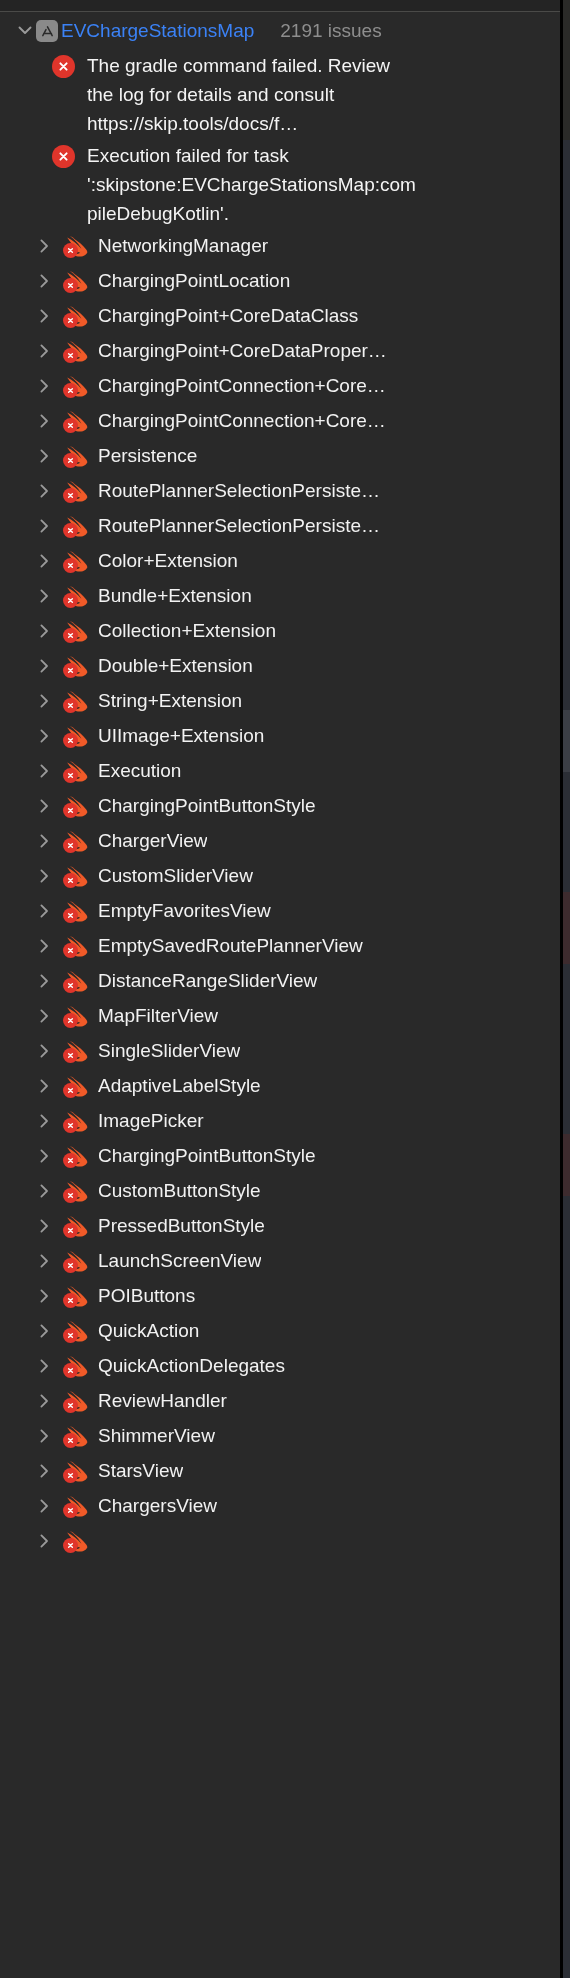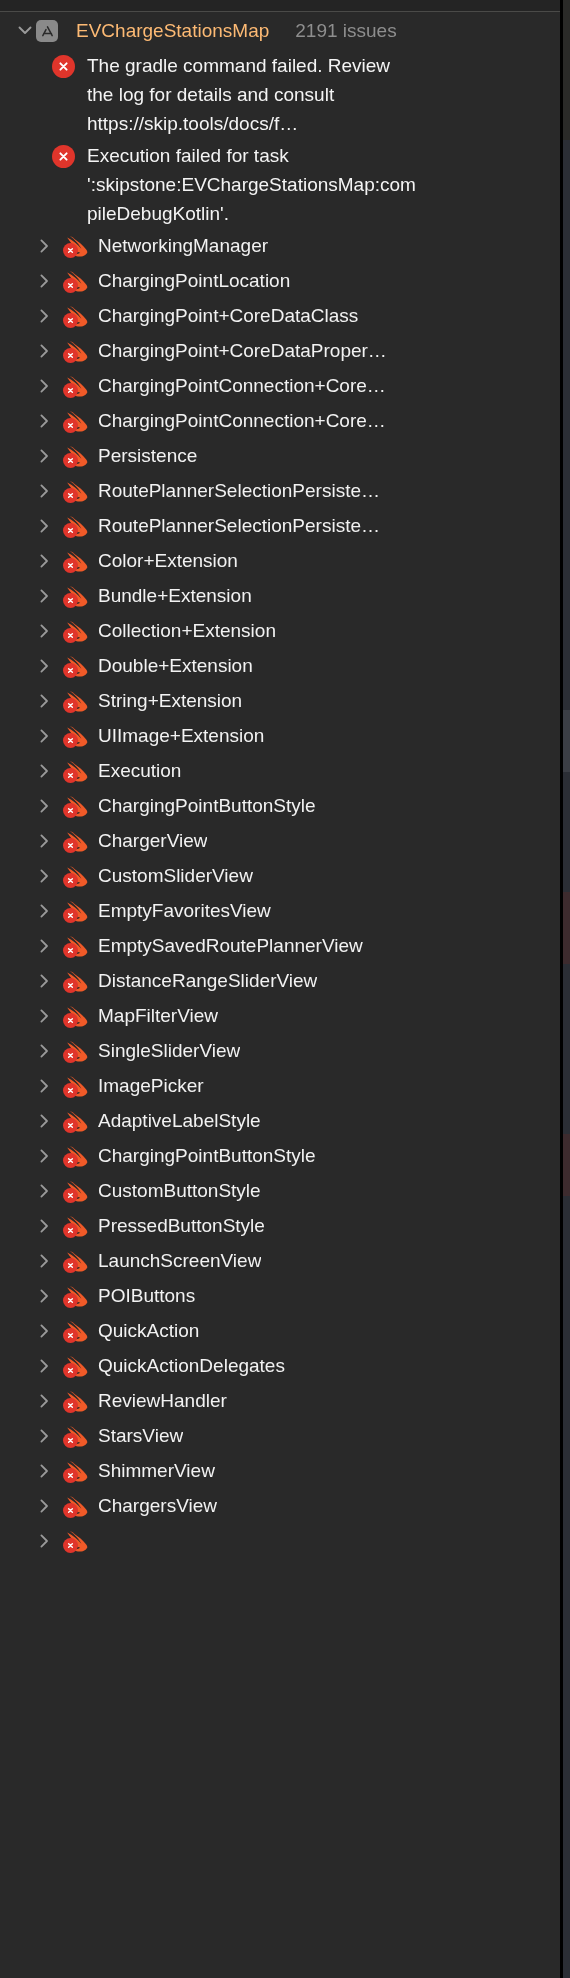--- a/index.html
+++ b/index.html
@@ -104,22 +104,22 @@
     margin-top: 2px;
     border-radius: 5px;
     background: #8a8a8a;
     display: flex;
     align-items: center;
     justify-content: center;
   }
   .appicon svg { display: block; }
 
   .group-label {
-    margin-left: 18px;
-    color: #fdba74;
+    margin-left: 3px;
+    color: #3b82f6;
     font-size: 19px;
     line-height: 25px;
     white-space: nowrap;
   }
   .group-count {
     margin-left: 26px;
     color: #8e8e8e;
     font-size: 19px;
     line-height: 25px;
     white-space: nowrap;
@@ -716,58 +716,58 @@
             <svg class="bird" width="26" height="26" viewBox="0 0 26 26" aria-hidden="true">
               <path d="M4.2 4.6 C9.8 7.4 14.6 11.2 18.4 15.8 C17.0 12.6 14.2 9.0 10.4 5.4 C15.6 8.4 20.0 12.2 23.2 16.6 C23.8 17.5 24.2 18.4 24.4 19.3 C23.6 21.2 21.9 22.6 19.8 23.2 C16.3 24.2 12.4 23.3 9.0 21.2 C11.9 21.7 14.9 21.2 17.2 19.8 C13.4 18.6 10.0 16.2 7.3 13.0 C9.6 14.6 12.0 15.9 14.5 16.7 C10.6 13.2 7.0 9.2 4.2 4.6 Z" fill="#f05a28"></path>
               <path d="M6.8 3.0 C11.2 6.2 15.0 10.0 18.0 14.2 C16.2 11.0 13.4 7.4 9.8 4.2 Z" fill="#f05a28" opacity="0.75"></path>
             </svg>
             <div class="badge" style="background: rgb(224, 53, 43);">
               <svg width="7" height="7" viewBox="0 0 12 12" aria-hidden="true">
                 <path d="M2.8 2.8 L9.2 9.2 M9.2 2.8 L2.8 9.2" stroke="#ffffff" stroke-width="2.4" stroke-linecap="round"></path>
               </svg>
             </div>
           </div>
+          <div class="file-label">AdaptiveLabelStyle</div>
+        </div>
+        <div class="file-row">
+          <div class="chevron">
+            <svg width="9" height="14" viewBox="0 0 9 14" aria-hidden="true">
+              <path d="M1.4 1.4 L7 7 L1.4 12.6" fill="none" stroke="#9a9a9a" stroke-width="1.8" stroke-linecap="round" stroke-linejoin="round"></path>
+            </svg>
+          </div>
+          <div class="swift-icon">
+            <svg class="bird" width="26" height="26" viewBox="0 0 26 26" aria-hidden="true">
+              <path d="M4.2 4.6 C9.8 7.4 14.6 11.2 18.4 15.8 C17.0 12.6 14.2 9.0 10.4 5.4 C15.6 8.4 20.0 12.2 23.2 16.6 C23.8 17.5 24.2 18.4 24.4 19.3 C23.6 21.2 21.9 22.6 19.8 23.2 C16.3 24.2 12.4 23.3 9.0 21.2 C11.9 21.7 14.9 21.2 17.2 19.8 C13.4 18.6 10.0 16.2 7.3 13.0 C9.6 14.6 12.0 15.9 14.5 16.7 C10.6 13.2 7.0 9.2 4.2 4.6 Z" fill="#f05a28"></path>
+              <path d="M6.8 3.0 C11.2 6.2 15.0 10.0 18.0 14.2 C16.2 11.0 13.4 7.4 9.8 4.2 Z" fill="#f05a28" opacity="0.75"></path>
+            </svg>
+            <div class="badge" style="background: rgb(224, 53, 43);">
+              <svg width="7" height="7" viewBox="0 0 12 12" aria-hidden="true">
+                <path d="M2.8 2.8 L9.2 9.2 M9.2 2.8 L2.8 9.2" stroke="#ffffff" stroke-width="2.4" stroke-linecap="round"></path>
+              </svg>
+            </div>
+          </div>
           <div class="file-label">ImagePicker</div>
         </div>
         <div class="file-row">
           <div class="chevron">
             <svg width="9" height="14" viewBox="0 0 9 14" aria-hidden="true">
               <path d="M1.4 1.4 L7 7 L1.4 12.6" fill="none" stroke="#9a9a9a" stroke-width="1.8" stroke-linecap="round" stroke-linejoin="round"></path>
             </svg>
           </div>
           <div class="swift-icon">
             <svg class="bird" width="26" height="26" viewBox="0 0 26 26" aria-hidden="true">
               <path d="M4.2 4.6 C9.8 7.4 14.6 11.2 18.4 15.8 C17.0 12.6 14.2 9.0 10.4 5.4 C15.6 8.4 20.0 12.2 23.2 16.6 C23.8 17.5 24.2 18.4 24.4 19.3 C23.6 21.2 21.9 22.6 19.8 23.2 C16.3 24.2 12.4 23.3 9.0 21.2 C11.9 21.7 14.9 21.2 17.2 19.8 C13.4 18.6 10.0 16.2 7.3 13.0 C9.6 14.6 12.0 15.9 14.5 16.7 C10.6 13.2 7.0 9.2 4.2 4.6 Z" fill="#f05a28"></path>
               <path d="M6.8 3.0 C11.2 6.2 15.0 10.0 18.0 14.2 C16.2 11.0 13.4 7.4 9.8 4.2 Z" fill="#f05a28" opacity="0.75"></path>
             </svg>
             <div class="badge" style="background: rgb(224, 53, 43);">
               <svg width="7" height="7" viewBox="0 0 12 12" aria-hidden="true">
                 <path d="M2.8 2.8 L9.2 9.2 M9.2 2.8 L2.8 9.2" stroke="#ffffff" stroke-width="2.4" stroke-linecap="round"></path>
               </svg>
             </div>
           </div>
-          <div class="file-label">AdaptiveLabelStyle</div>
-        </div>
-        <div class="file-row">
-          <div class="chevron">
-            <svg width="9" height="14" viewBox="0 0 9 14" aria-hidden="true">
-              <path d="M1.4 1.4 L7 7 L1.4 12.6" fill="none" stroke="#9a9a9a" stroke-width="1.8" stroke-linecap="round" stroke-linejoin="round"></path>
-            </svg>
-          </div>
-          <div class="swift-icon">
-            <svg class="bird" width="26" height="26" viewBox="0 0 26 26" aria-hidden="true">
-              <path d="M4.2 4.6 C9.8 7.4 14.6 11.2 18.4 15.8 C17.0 12.6 14.2 9.0 10.4 5.4 C15.6 8.4 20.0 12.2 23.2 16.6 C23.8 17.5 24.2 18.4 24.4 19.3 C23.6 21.2 21.9 22.6 19.8 23.2 C16.3 24.2 12.4 23.3 9.0 21.2 C11.9 21.7 14.9 21.2 17.2 19.8 C13.4 18.6 10.0 16.2 7.3 13.0 C9.6 14.6 12.0 15.9 14.5 16.7 C10.6 13.2 7.0 9.2 4.2 4.6 Z" fill="#f05a28"></path>
-              <path d="M6.8 3.0 C11.2 6.2 15.0 10.0 18.0 14.2 C16.2 11.0 13.4 7.4 9.8 4.2 Z" fill="#f05a28" opacity="0.75"></path>
-            </svg>
-            <div class="badge" style="background: rgb(224, 53, 43);">
-              <svg width="7" height="7" viewBox="0 0 12 12" aria-hidden="true">
-                <path d="M2.8 2.8 L9.2 9.2 M9.2 2.8 L2.8 9.2" stroke="#ffffff" stroke-width="2.4" stroke-linecap="round"></path>
-              </svg>
-            </div>
-          </div>
           <div class="file-label">ChargingPointButtonStyle</div>
         </div>
         <div class="file-row">
           <div class="chevron">
             <svg width="9" height="14" viewBox="0 0 9 14" aria-hidden="true">
               <path d="M1.4 1.4 L7 7 L1.4 12.6" fill="none" stroke="#9a9a9a" stroke-width="1.8" stroke-linecap="round" stroke-linejoin="round"></path>
             </svg>
           </div>
           <div class="swift-icon">
             <svg class="bird" width="26" height="26" viewBox="0 0 26 26" aria-hidden="true">
@@ -906,40 +906,40 @@
             <svg class="bird" width="26" height="26" viewBox="0 0 26 26" aria-hidden="true">
               <path d="M4.2 4.6 C9.8 7.4 14.6 11.2 18.4 15.8 C17.0 12.6 14.2 9.0 10.4 5.4 C15.6 8.4 20.0 12.2 23.2 16.6 C23.8 17.5 24.2 18.4 24.4 19.3 C23.6 21.2 21.9 22.6 19.8 23.2 C16.3 24.2 12.4 23.3 9.0 21.2 C11.9 21.7 14.9 21.2 17.2 19.8 C13.4 18.6 10.0 16.2 7.3 13.0 C9.6 14.6 12.0 15.9 14.5 16.7 C10.6 13.2 7.0 9.2 4.2 4.6 Z" fill="#f05a28"></path>
               <path d="M6.8 3.0 C11.2 6.2 15.0 10.0 18.0 14.2 C16.2 11.0 13.4 7.4 9.8 4.2 Z" fill="#f05a28" opacity="0.75"></path>
             </svg>
             <div class="badge" style="background: rgb(224, 53, 43);">
               <svg width="7" height="7" viewBox="0 0 12 12" aria-hidden="true">
                 <path d="M2.8 2.8 L9.2 9.2 M9.2 2.8 L2.8 9.2" stroke="#ffffff" stroke-width="2.4" stroke-linecap="round"></path>
               </svg>
             </div>
           </div>
+          <div class="file-label">ShimmerView</div>
+        </div>
+        <div class="file-row">
+          <div class="chevron">
+            <svg width="9" height="14" viewBox="0 0 9 14" aria-hidden="true">
+              <path d="M1.4 1.4 L7 7 L1.4 12.6" fill="none" stroke="#9a9a9a" stroke-width="1.8" stroke-linecap="round" stroke-linejoin="round"></path>
+            </svg>
+          </div>
+          <div class="swift-icon">
+            <svg class="bird" width="26" height="26" viewBox="0 0 26 26" aria-hidden="true">
+              <path d="M4.2 4.6 C9.8 7.4 14.6 11.2 18.4 15.8 C17.0 12.6 14.2 9.0 10.4 5.4 C15.6 8.4 20.0 12.2 23.2 16.6 C23.8 17.5 24.2 18.4 24.4 19.3 C23.6 21.2 21.9 22.6 19.8 23.2 C16.3 24.2 12.4 23.3 9.0 21.2 C11.9 21.7 14.9 21.2 17.2 19.8 C13.4 18.6 10.0 16.2 7.3 13.0 C9.6 14.6 12.0 15.9 14.5 16.7 C10.6 13.2 7.0 9.2 4.2 4.6 Z" fill="#f05a28"></path>
+              <path d="M6.8 3.0 C11.2 6.2 15.0 10.0 18.0 14.2 C16.2 11.0 13.4 7.4 9.8 4.2 Z" fill="#f05a28" opacity="0.75"></path>
+            </svg>
+            <div class="badge" style="background: rgb(224, 53, 43);">
+              <svg width="7" height="7" viewBox="0 0 12 12" aria-hidden="true">
+                <path d="M2.8 2.8 L9.2 9.2 M9.2 2.8 L2.8 9.2" stroke="#ffffff" stroke-width="2.4" stroke-linecap="round"></path>
+              </svg>
+            </div>
+          </div>
           <div class="file-label">StarsView</div>
-        </div>
-        <div class="file-row">
-          <div class="chevron">
-            <svg width="9" height="14" viewBox="0 0 9 14" aria-hidden="true">
-              <path d="M1.4 1.4 L7 7 L1.4 12.6" fill="none" stroke="#9a9a9a" stroke-width="1.8" stroke-linecap="round" stroke-linejoin="round"></path>
-            </svg>
-          </div>
-          <div class="swift-icon">
-            <svg class="bird" width="26" height="26" viewBox="0 0 26 26" aria-hidden="true">
-              <path d="M4.2 4.6 C9.8 7.4 14.6 11.2 18.4 15.8 C17.0 12.6 14.2 9.0 10.4 5.4 C15.6 8.4 20.0 12.2 23.2 16.6 C23.8 17.5 24.2 18.4 24.4 19.3 C23.6 21.2 21.9 22.6 19.8 23.2 C16.3 24.2 12.4 23.3 9.0 21.2 C11.9 21.7 14.9 21.2 17.2 19.8 C13.4 18.6 10.0 16.2 7.3 13.0 C9.6 14.6 12.0 15.9 14.5 16.7 C10.6 13.2 7.0 9.2 4.2 4.6 Z" fill="#f05a28"></path>
-              <path d="M6.8 3.0 C11.2 6.2 15.0 10.0 18.0 14.2 C16.2 11.0 13.4 7.4 9.8 4.2 Z" fill="#f05a28" opacity="0.75"></path>
-            </svg>
-            <div class="badge" style="background: rgb(224, 53, 43);">
-              <svg width="7" height="7" viewBox="0 0 12 12" aria-hidden="true">
-                <path d="M2.8 2.8 L9.2 9.2 M9.2 2.8 L2.8 9.2" stroke="#ffffff" stroke-width="2.4" stroke-linecap="round"></path>
-              </svg>
-            </div>
-          </div>
-          <div class="file-label">ShimmerView</div>
         </div>
         <div class="file-row">
           <div class="chevron">
             <svg width="9" height="14" viewBox="0 0 9 14" aria-hidden="true">
               <path d="M1.4 1.4 L7 7 L1.4 12.6" fill="none" stroke="#9a9a9a" stroke-width="1.8" stroke-linecap="round" stroke-linejoin="round"></path>
             </svg>
           </div>
           <div class="swift-icon">
             <svg class="bird" width="26" height="26" viewBox="0 0 26 26" aria-hidden="true">
               <path d="M4.2 4.6 C9.8 7.4 14.6 11.2 18.4 15.8 C17.0 12.6 14.2 9.0 10.4 5.4 C15.6 8.4 20.0 12.2 23.2 16.6 C23.8 17.5 24.2 18.4 24.4 19.3 C23.6 21.2 21.9 22.6 19.8 23.2 C16.3 24.2 12.4 23.3 9.0 21.2 C11.9 21.7 14.9 21.2 17.2 19.8 C13.4 18.6 10.0 16.2 7.3 13.0 C9.6 14.6 12.0 15.9 14.5 16.7 C10.6 13.2 7.0 9.2 4.2 4.6 Z" fill="#f05a28"></path>

